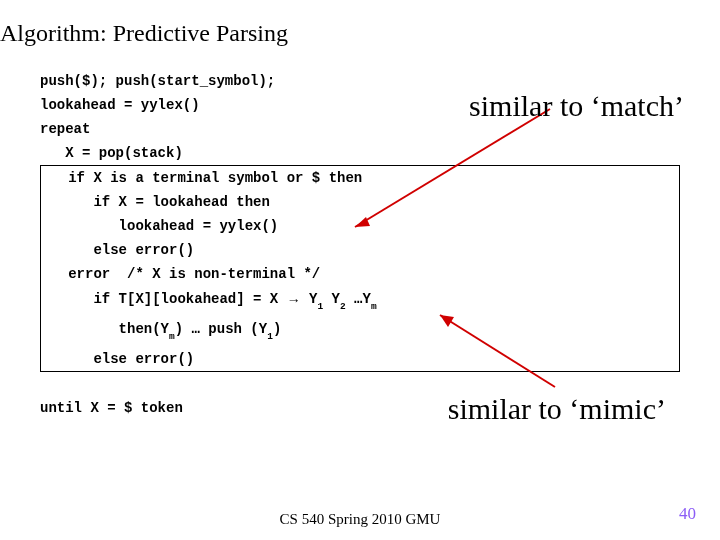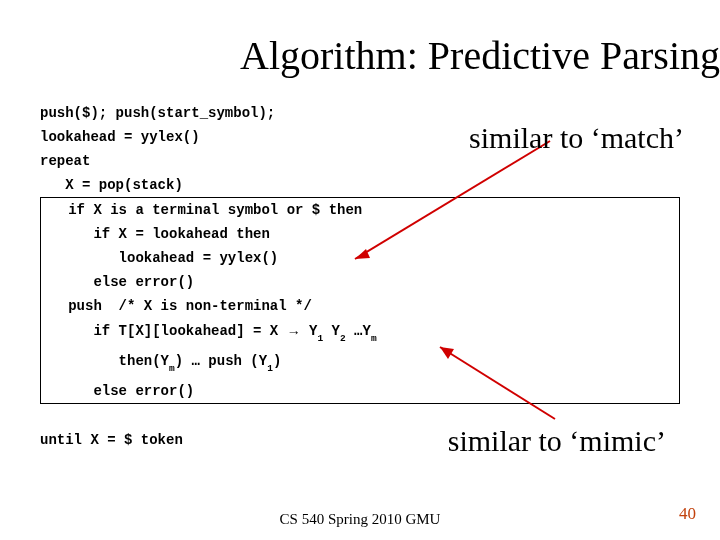--- a/index.html
+++ b/index.html
@@ -6,23 +6,23 @@
     margin: 0;
     padding: 0;
     width: 720px;
     height: 540px;
     background: #ffffff;
     font-family: "Times New Roman", Times, serif;
     position: relative;
     overflow: hidden;
   }
   .title {
-    text-align: right;
-    font-size: 40px;
-    padding-top: 32px;
+    text-align: left;
+    font-size: 24px;
+    padding-top: 20px;
     padding-bottom: 22px;
     color: #000;
   }
   .code-area {
     position: relative;
     margin: 0 40px;
   }
   .code {
     font-family: "Courier New", Courier, monospace;
     font-size: 14px;
@@ -63,21 +63,21 @@
     width: 720px;
     text-align: center;
     font-size: 15px;
     color: #000;
   }
   .page-num {
     position: absolute;
     bottom: 16px;
     right: 24px;
     font-size: 17px;
-    color: #c2410c;
+    color: #8b5cf6;
   }
   .pointer {
     position: absolute;
     pointer-events: none;
   }
   .arrow {
     font-family: Arial, sans-serif;
     font-weight: bold;
   }
 </style>
@@ -88,21 +88,21 @@
 
 <div class="code-area">
   <div class="code"><span>push($); push(start_symbol);</span>
 <span>lookahead = yylex()</span>
 <span>repeat</span>
 <span>   X = pop(stack)</span>
 <span class="boxed"><span>   if X is a terminal symbol or $ then</span>
 <span>      if X = lookahead then</span>
 <span>         lookahead = yylex()</span>
 <span>      else error()</span>
-<span>   push  /* X is non-terminal */</span>
+<span>   error  /* X is non-terminal */</span>
 <span><span>      if T[X][lookahead] = X </span><span class="arrow">→</span><span> Y</span><span class="sub">1</span><span> Y</span><span class="sub">2</span><span> …Y</span><span class="sub">m</span></span>
 <span><span>         then(Y</span><span class="sub">m</span><span>) … push (Y</span><span class="sub">1</span><span>)</span></span>
 <span>      else error()</span></span>
 <span>until X = $ token</span></div>
 
   <svg class="pointer" style="left:0;top:0" width="640" height="340">
     <line x1="510" y1="40" x2="315" y2="158" stroke="#d00000" stroke-width="2"></line>
     <polygon points="315,158 326,148 330,157" fill="#d00000"></polygon>
   </svg>
 

